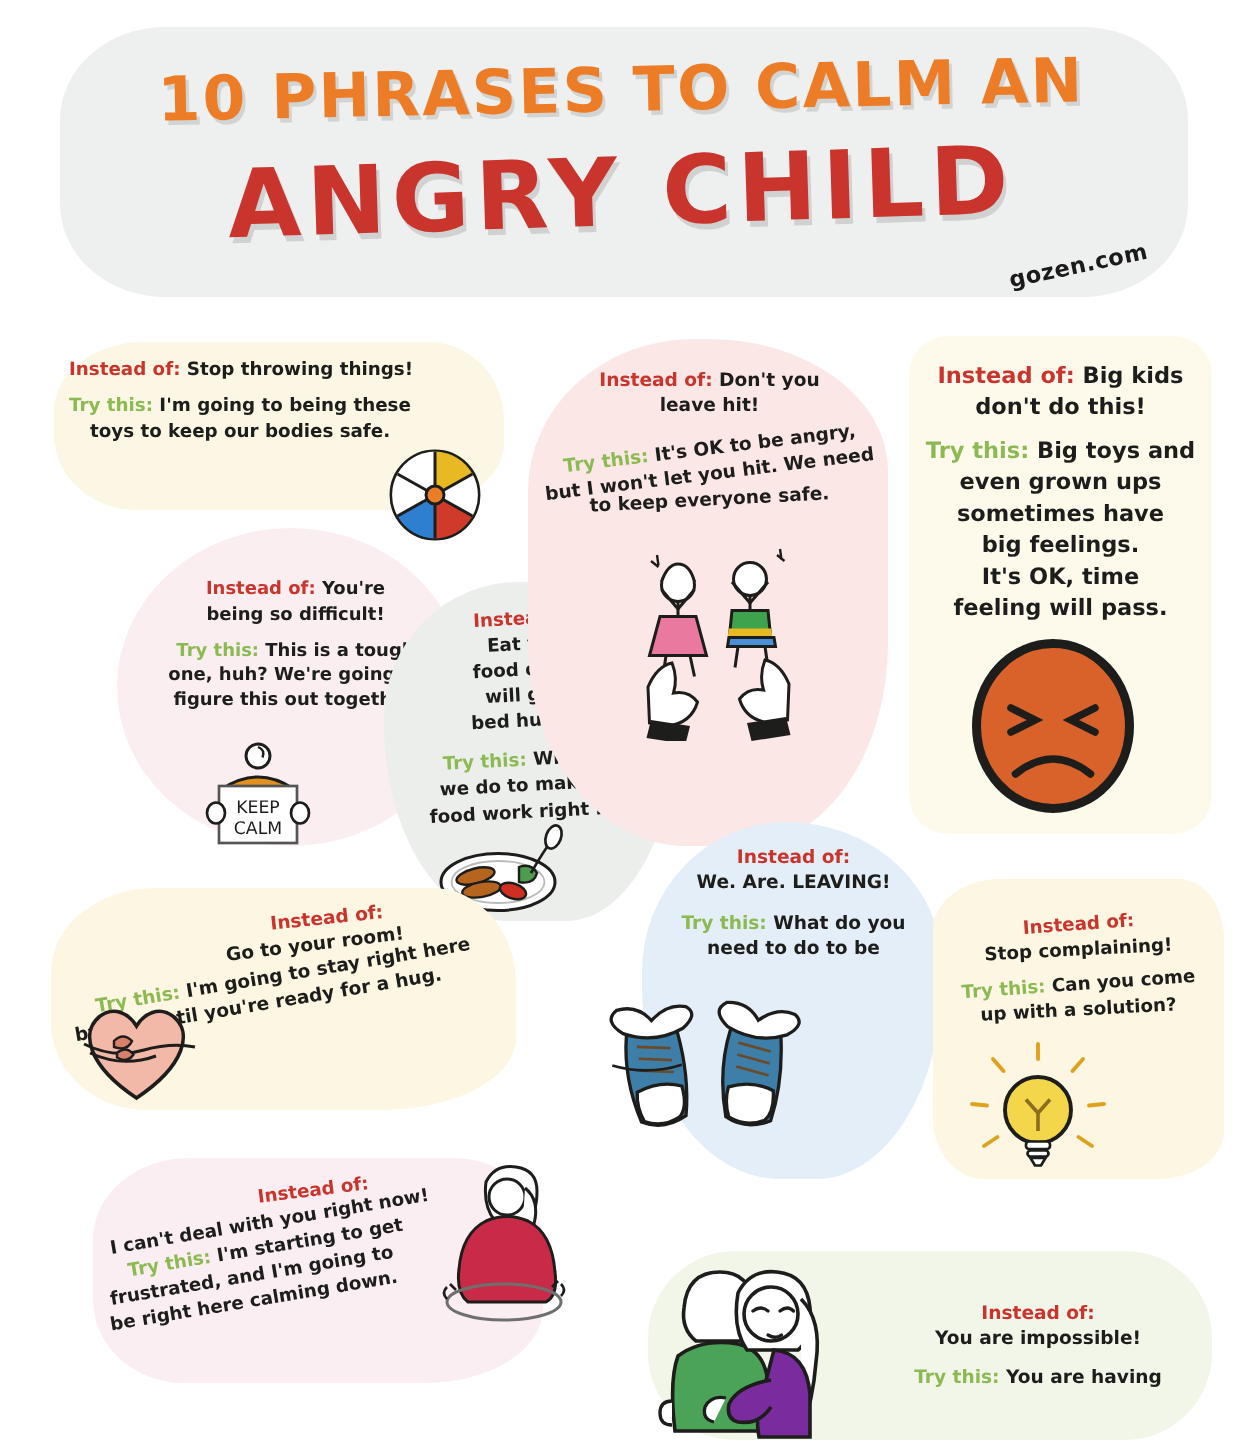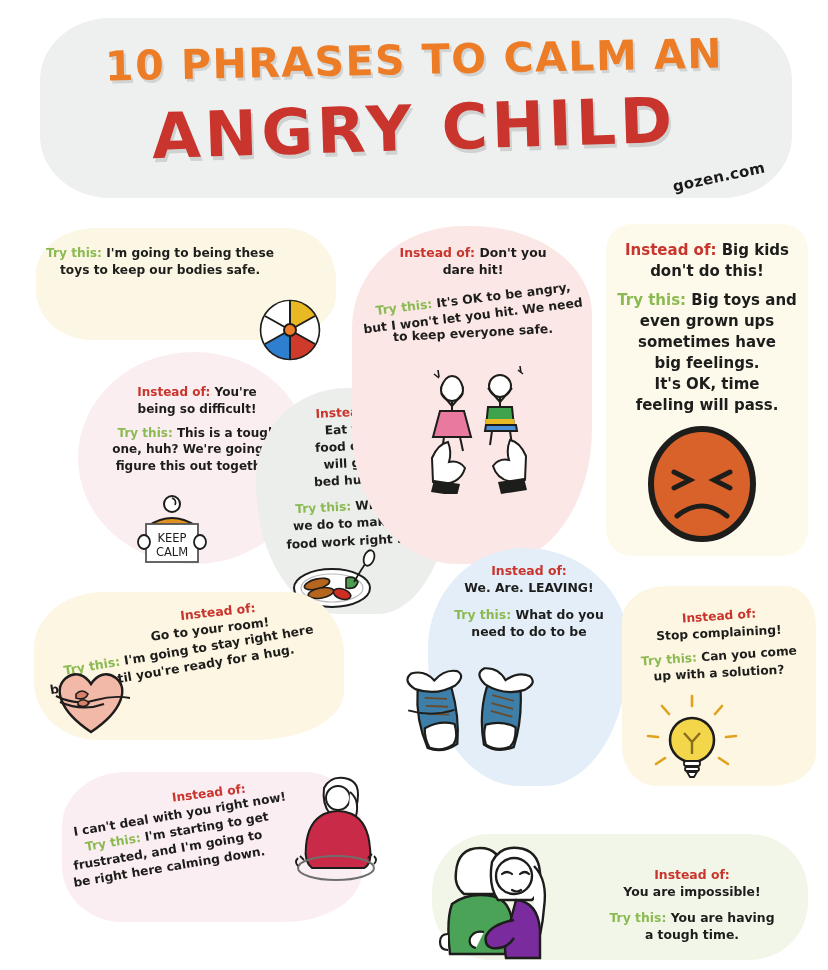--- a/index.html
+++ b/index.html
@@ -89,20 +89,22 @@
 
 <div id="sheet">
 
   <div class="header-blob"></div>
   <div class="title-line1">10 PHRASES TO CALM AN</div>
   <div class="title-line2">ANGRY CHILD</div>
   <div class="brand">gozen.com</div>
 
   <div class="blob b1"></div>
   <div class="txt t1 l">
+    <span class="ln"><span class="lbl-bad">Instead of:</span>
+      <span>Stop throwing things!</span></span>
     <span class="ln" style="height:7px"></span>
     <span class="ln"><span class="lbl-good">Try this:</span>
       <span>I'm going to being these</span></span>
     <span class="ln" style="padding-left:14px">toys to keep our bodies safe.</span>
   </div>
 
   <div class="icon" style="left:254px;top:296px;">
     <svg width="72" height="68" viewBox="0 0 72 68">
       <circle cx="36" cy="34" r="29" fill="#ffffff" stroke="#1d1d1b" stroke-width="2.6"></circle>
       <path d="M36 34 L36 5 A29 29 0 0 1 61 20 Z" fill="#e8b923"></path>
@@ -172,21 +174,21 @@
       <path d="M62 30 q8 -3 12 4 q-2 8 -12 6 Z" fill="#4e9c4e" stroke="#1d1d1b" stroke-width="1.6"></path>
       <path d="M70 34 q8 -14 14 -22" fill="none" stroke="#1d1d1b" stroke-width="1.8"></path>
       <ellipse cx="85" cy="10" rx="5" ry="8" fill="#fff" stroke="#1d1d1b" stroke-width="1.8" transform="rotate(20 85 10)"></ellipse>
     </svg>
   </div>
 
   <div class="blob b4"></div>
   <div class="txt t4 c">
     <span class="ln"><span class="lbl-bad">Instead of:</span>
       <span>Don't you</span></span>
-    <span class="ln">dare hit!</span>
+    <span class="ln">leave hit!</span>
     <span class="ln" style="height:11px"></span>
     <span class="ln arc1"><span class="lbl-good">Try this:</span>
       <span>It's OK to be angry,</span></span>
     <span class="ln arc1">but I won't let you hit. We need</span>
     <span class="ln" style="transform:rotate(-3deg)">to keep everyone safe.</span>
   </div>
 
   <div class="icon" style="left:414px;top:362px;">
     <svg width="130" height="132" viewBox="0 0 130 132">
 
@@ -357,21 +359,20 @@
     </svg>
   </div>
 
   <div class="blob b10"></div>
   <div class="txt t10 c">
     <span class="ln"><span class="lbl-bad">Instead of:</span></span>
     <span class="ln">You are impossible!</span>
     <span class="ln" style="height:8px"></span>
     <span class="ln"><span class="lbl-good">Try this:</span>
       <span>You are having</span></span>
-    <span class="ln">a tough time.</span>
   </div>
 
   <div class="icon" style="left:438px;top:838px;">
     <svg width="134" height="122" viewBox="0 0 134 122">
 
       <path d="M18 34 q2 -24 24 -24 q20 0 22 22 q2 18 -8 24 l-30 0 q-10 -8 -8 -22 Z" fill="#fff" stroke="#1d1d1b" stroke-width="2.4"></path>
       <path d="M14 66 q16 -12 40 -8 q18 4 20 26 l0 32 l-62 0 q-4 -34 2 -50 Z" fill="#4aa357" stroke="#1d1d1b" stroke-width="2.4"></path>
 
       <path d="M54 24 q8 -16 26 -14 q20 2 22 24 q2 20 -8 28 l-34 0 q-10 -14 -6 -38 Z" fill="#fff" stroke="#1d1d1b" stroke-width="2.4"></path>
       <circle cx="76" cy="38" r="18" fill="#fff" stroke="#1d1d1b" stroke-width="2.4"></circle>

